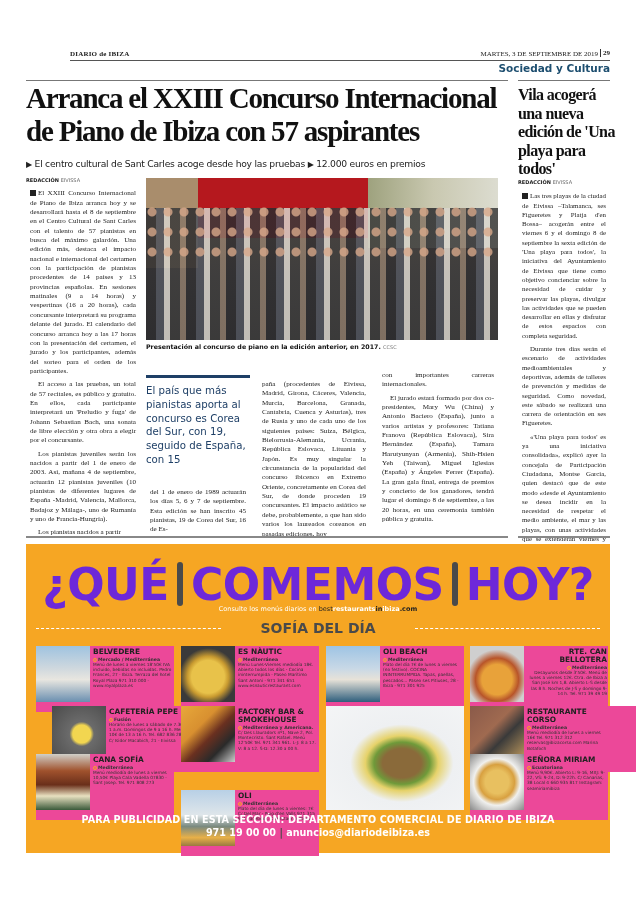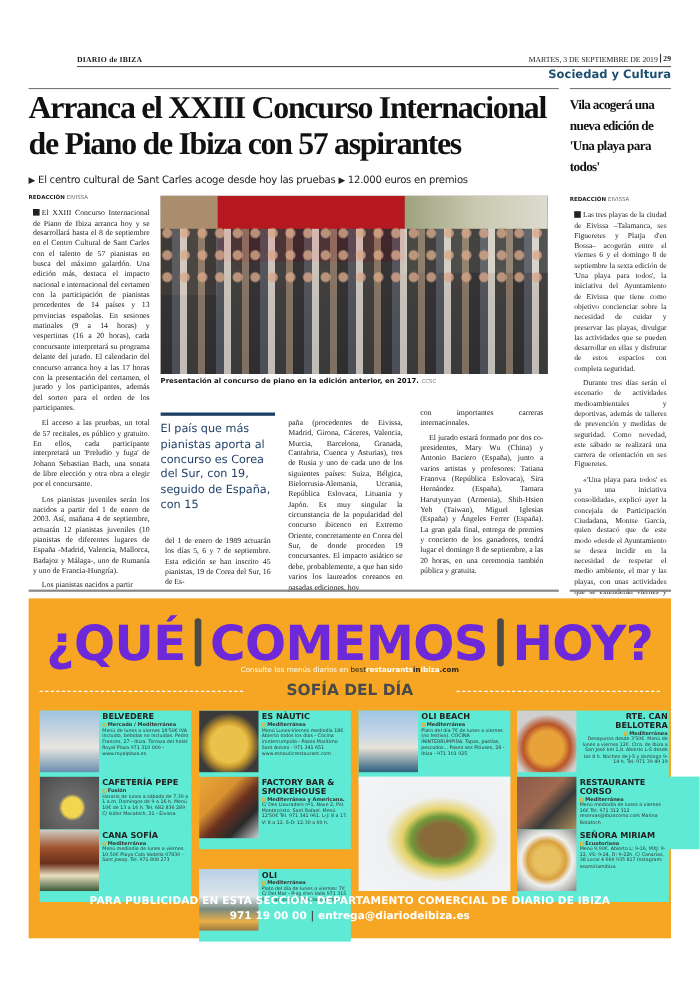--- a/index.html
+++ b/index.html
@@ -29,42 +29,42 @@
   .photo .wall-r { position:absolute; left:222px; top:0; width:130px; height:70px; background:linear-gradient(90deg,#9ea27e,#c9c8b0,#dcdcd0); }
   .photo .crowd { position:absolute; left:0; top:30px; width:352px; height:132px; background:repeating-linear-gradient(90deg,#2b2b2e 0 10px,#4e525c 10px 18px,#d8d4cc 18px 24px,#3a3a3a 24px 34px,#8a7868 34px 40px); opacity:0.85; }
   .photo .heads { position:absolute; left:0; top:28px; width:352px; height:60px; background:radial-gradient(circle at 6px 6px,#d8a88a 4px,transparent 5px) 0 0/16px 20px; opacity:0.8; }
   .caption { position:absolute; top:343px; left:146px; width:352px; font-family:"DejaVu Sans", sans-serif; font-size:6.3px; font-weight:bold; color:#111; }
   .caption .credit { font-weight:normal; color:#777; font-size:5px; }
 
   .pull { position:absolute; top:375px; left:146px; width:104px; }
   .pull .bar { height:3px; background:#1e3f66; margin-bottom:6px; }
   .pull .txt { font-family:"DejaVu Sans", sans-serif; font-size:10.2px; line-height:13.8px; color:#1e3f66; }
 
-  .side-head { position:absolute; top:86px; left:518px; width:100px; font-weight:bold; font-size:12px; line-height:18.5px; letter-spacing:-0.6px; color:#111; }
+  .side-head { position:absolute; top:86px; left:518px; width:100px; font-weight:bold; font-size:16px; line-height:18.5px; letter-spacing:-0.6px; color:#111; }
 
   .rule-bottom-main { position:absolute; top:536px; left:26px; width:482px; border-top:2px solid #888; }
   .rule-bottom-side { position:absolute; top:536px; left:518px; width:92px; border-top:2px solid #888; }
 
   
   .ad { position:absolute; top:544px; left:26px; width:584px; height:309px; background:#f6a623; }
   .ad-title { position:absolute; top:18px; left:0; width:584px; text-align:center; font-family:"DejaVu Sans", sans-serif; font-weight:bold; font-size:44px; color:#6d28d9; letter-spacing:-0.5px; line-height:44px; }
   .ad-title .utensil { display:inline-block; width:6px; height:44px; background:#4a4a4a; border-radius:3px; vertical-align:-6px; margin:0 8px; position:relative; }
   .ad-sub { position:absolute; top:61px; left:0; width:584px; text-align:center; font-family:"DejaVu Sans", sans-serif; font-size:6.5px; color:#fff; }
   .ad-sub .best { color:#222; font-weight:normal; }
   .ad-sub .rest { color:#fff; font-weight:bold; }
   .ad-sub .in { color:#222; font-weight:bold; }
   .ad-sub .ibz { color:#fff; font-weight:bold; }
   .ad-sub .com { color:#222; font-weight:bold; }
   .menu-head { position:absolute; top:74px; left:10px; width:564px; height:20px; }
   .menu-head .dash { position:absolute; top:10px; height:0; border-top:1px dashed #fff; width:185px; }
   .menu-head .dash.l { left:0; }
   .menu-head .dash.r { right:0; }
   .menu-head .lbl { position:absolute; left:0; width:564px; text-align:center; font-family:"DejaVu Sans", sans-serif; font-weight:bold; font-size:14px; color:#4a4a4a; top:2px; }
 
-  .card { position:absolute; background:#5eead4; height:66px; width:138px; overflow:hidden; }
+  .card { position:absolute; background:#ec4899; height:66px; width:138px; overflow:hidden; }
   .card .img { position:absolute; left:0; top:0; width:54px; height:56px; }
   .card .info { position:absolute; left:57px; top:2px; width:80px; font-family:"DejaVu Sans", sans-serif; }
   .card .name { font-weight:bold; font-size:7.4px; line-height:8px; color:#222; }
   .card .cuisine { font-size:4.6px; font-weight:bold; color:#333; margin-top:1px; }
   .card .cuisine .dot { display:inline-block; width:4px; height:4px; border:1px solid #f6a623; border-radius:50%; margin-right:1px; vertical-align:-1px; box-sizing:border-box; }
   .card .desc { font-size:4.3px; line-height:5.2px; color:#333; }
   .bigimg { position:absolute; background:#fff; width:138px; height:118px; overflow:hidden; }
 
   .ad-foot { position:absolute; top:270px; left:0; width:584px; text-align:center; font-family:"DejaVu Sans", sans-serif; font-weight:bold; color:#fff; }
   .ad-foot .l1 { font-size:9.6px; letter-spacing:0.1px; }
@@ -178,21 +178,21 @@
   </div>
   <div class="card" style="left:444px;top:102px;text-align:right;">
     <div class="img" style="background:radial-gradient(circle at 50% 60%,#e8a23a 0 35%,#b8552a 50%,#cfcfcf 70%);"></div>
     <div class="info">
       <div class="name">RTE. CAN BELLOTERA</div>
       <div class="cuisine"><span class="dot"></span><span>Mediterránea</span></div>
       <div class="desc">Desayunos desde 3'50€. Menú de lunes a viernes 12€. Ctra. de Ibiza a San José km 1,8. Abierto L-S desde las 8 h. Noches de J-S y domingo 9-14 h. Tel. 971 39 49 19</div>
     </div>
   </div>
 
-  <div class="card" style="left:10px;top:162px;">
+  <div class="card" style="left:26px;top:162px;">
     <div class="img" style="background:radial-gradient(circle at 55% 50%,#f2d650 0 22%,#6b6b6b 30%,#4a4a4a 100%);"></div>
     <div class="info">
       <div class="name">CAFETERÍA PEPE</div>
       <div class="cuisine"><span class="dot"></span><span>Fusión</span></div>
       <div class="desc">Horario de lunes a sábado de 7.30 a 1 a.m. Domingos de 9 a 16 h. Menú 10€ de 13 a 16 h. Tel. 682 836 289 C/ Isidor Macabich, 21 - Eivissa</div>
     </div>
   </div>
   <div class="card" style="left:155px;top:162px;">
     <div class="img" style="background:linear-gradient(135deg,#e8a83a 0%,#d89030 35%,#6a3020 55%,#2a2a2a 75%,#cfcfcf 100%);"></div>
     <div class="info">
@@ -235,16 +235,16 @@
       <div class="cuisine"><span class="dot"></span><span>Ecuatoriana</span></div>
       <div class="desc">Menú 9,90€. Abierto L: 9-16, MXJ: 9-22, VS: 9-24, D: 9-22h. C/ Canarias, 38 Local 4 660 935 817 Instagram: seamiriamibiza</div>
     </div>
   </div>
 
   <div class="ad-foot">
     <div class="l1">PARA PUBLICIDAD EN ESTA SECCIÓN: DEPARTAMENTO COMERCIAL DE DIARIO DE IBIZA</div>
     <div class="l2">
       <span>971 19 00 00</span>
       <span class="sep">|</span>
-      <span>entrega@diariodeibiza.es</span>
+      <span>anuncios@diariodeibiza.es</span>
     </div>
   </div>
 </div>
 
 </body></html>

